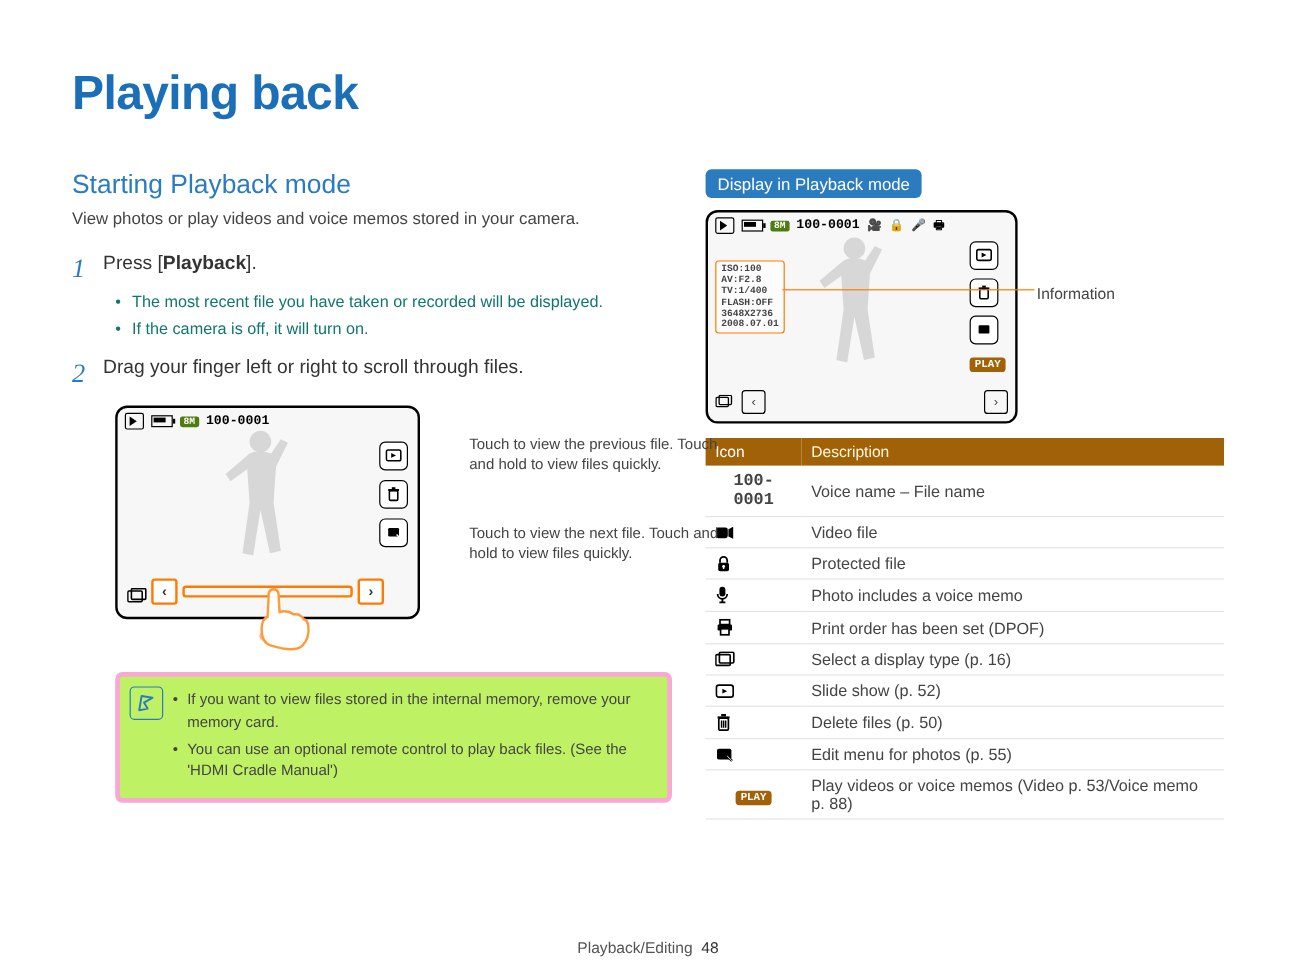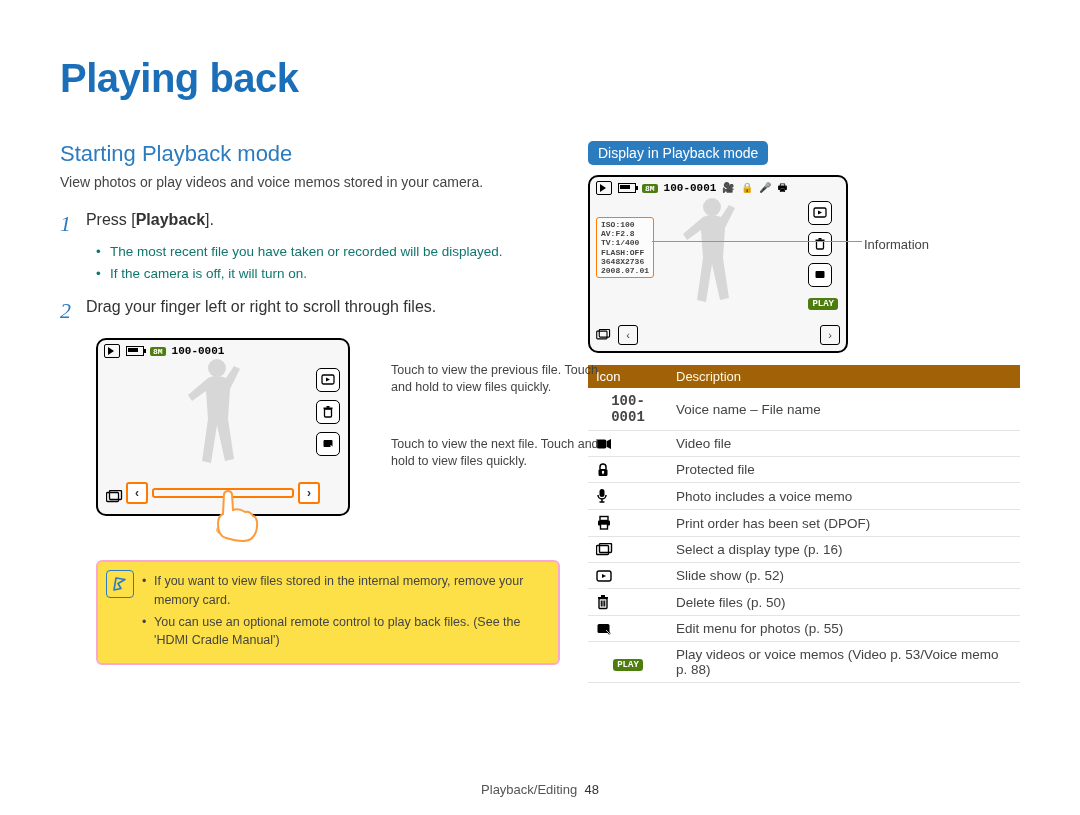--- a/index.html
+++ b/index.html
@@ -165,23 +165,23 @@
     position: absolute;
     left: 295px; top: 24px;
     width: 220px;
     font-size: 12.5px;
     color: #444;
     line-height: 1.35;
   }
   .callouts .co { margin-bottom: 16px; }
   .notebox {
     margin: 44px 0 0 36px;
-    border: 2px solid #f9a8d4;
+    border: 4px solid #f9a8d4;
     border-radius: 6px;
-    background: #fde047;
+    background: #bef264;
     padding: 10px 12px 10px 44px;
     position: relative;
     font-size: 12.5px;
     line-height: 1.45;
     color: #444;
   }
   .notebox .note-icon {
     position: absolute;
     left: 8px; top: 8px;
     width: 26px; height: 26px;
@@ -265,21 +265,21 @@
   }
   .icon-table thead th:last-child { color: #fff8e0; margin-top: 41px; }
   .icon-table td {
     padding: 5px 8px;
     border-bottom: 1px solid #e4e4e4;
     vertical-align: middle;
     color: #444;
   }
   .icon-table td.ic { width: 64px; text-align: center; font-size: 14px; }
   .mono { font-family: 'Courier New', monospace; font-weight: bold; font-size: 11px; }
-  .pill { display:inline-block; background:#4d7c0f; color:#fff; border-radius:3px; padding:1px 4px; font-size:9px; font-weight:bold; font-family:'Courier New', monospace; }
+  .pill { display:inline-block; background:#a16207; color:#fff; border-radius:3px; padding:1px 4px; font-size:9px; font-weight:bold; font-family:'Courier New', monospace; }
 
   .footer {
     position: absolute;
     left: 0; right: 0; bottom: 18px;
     text-align: center;
     font-size: 13px;
     color: #555;
   }
   .footer .pn { color:#333; }
   svg { display:block; }

